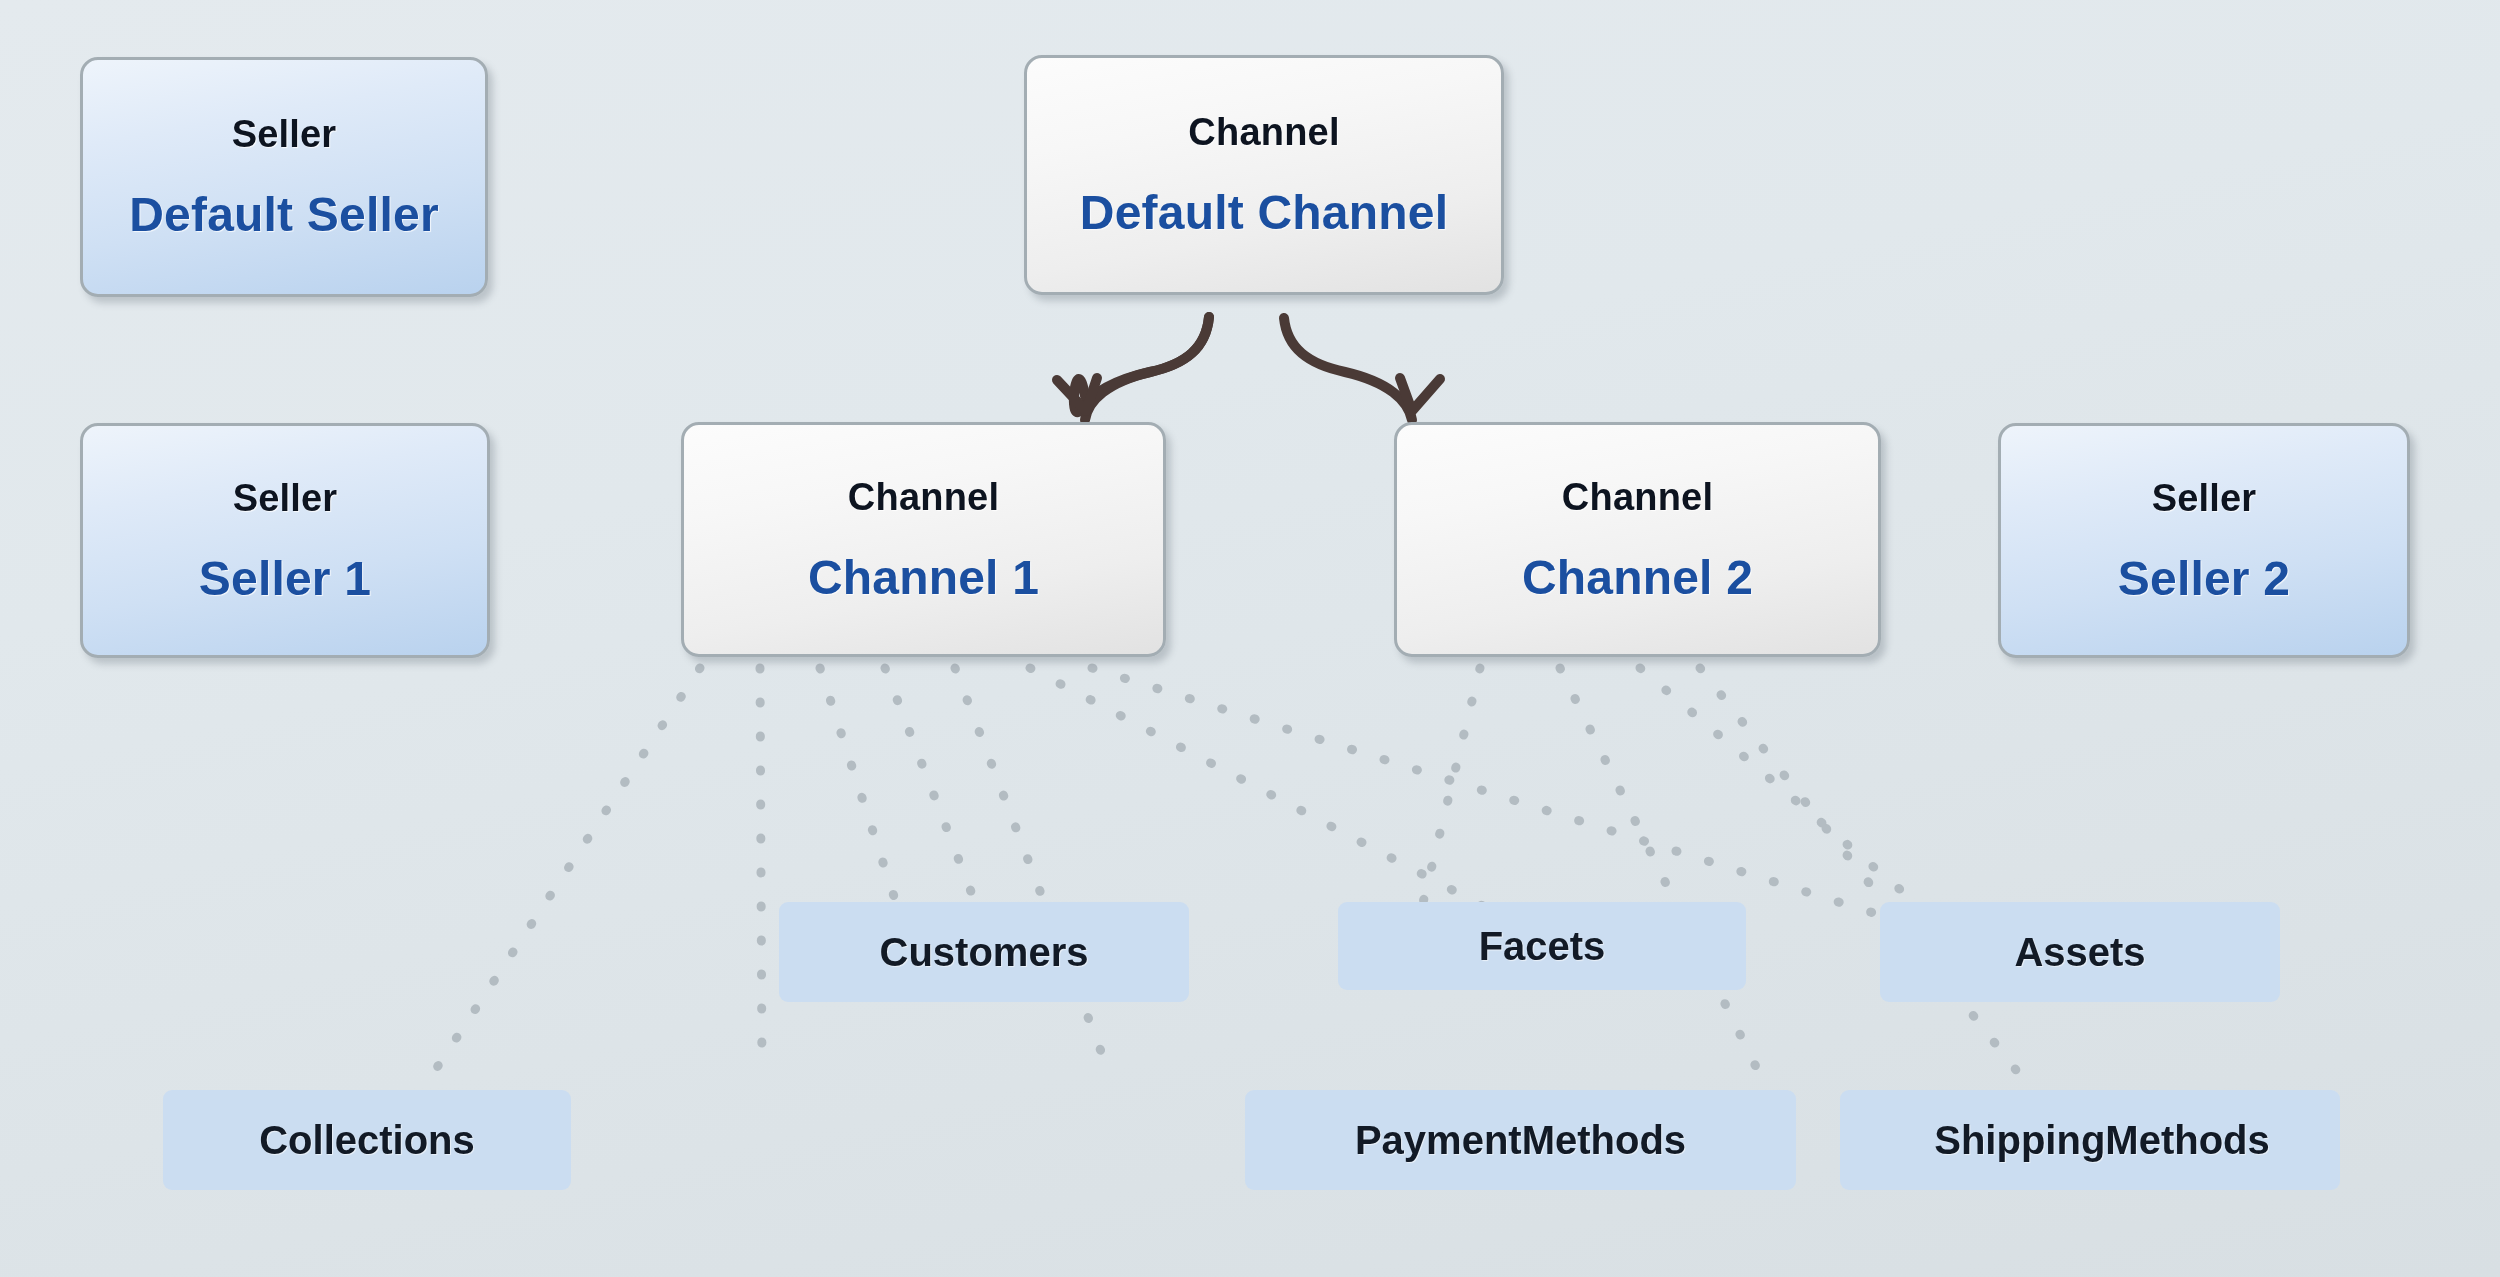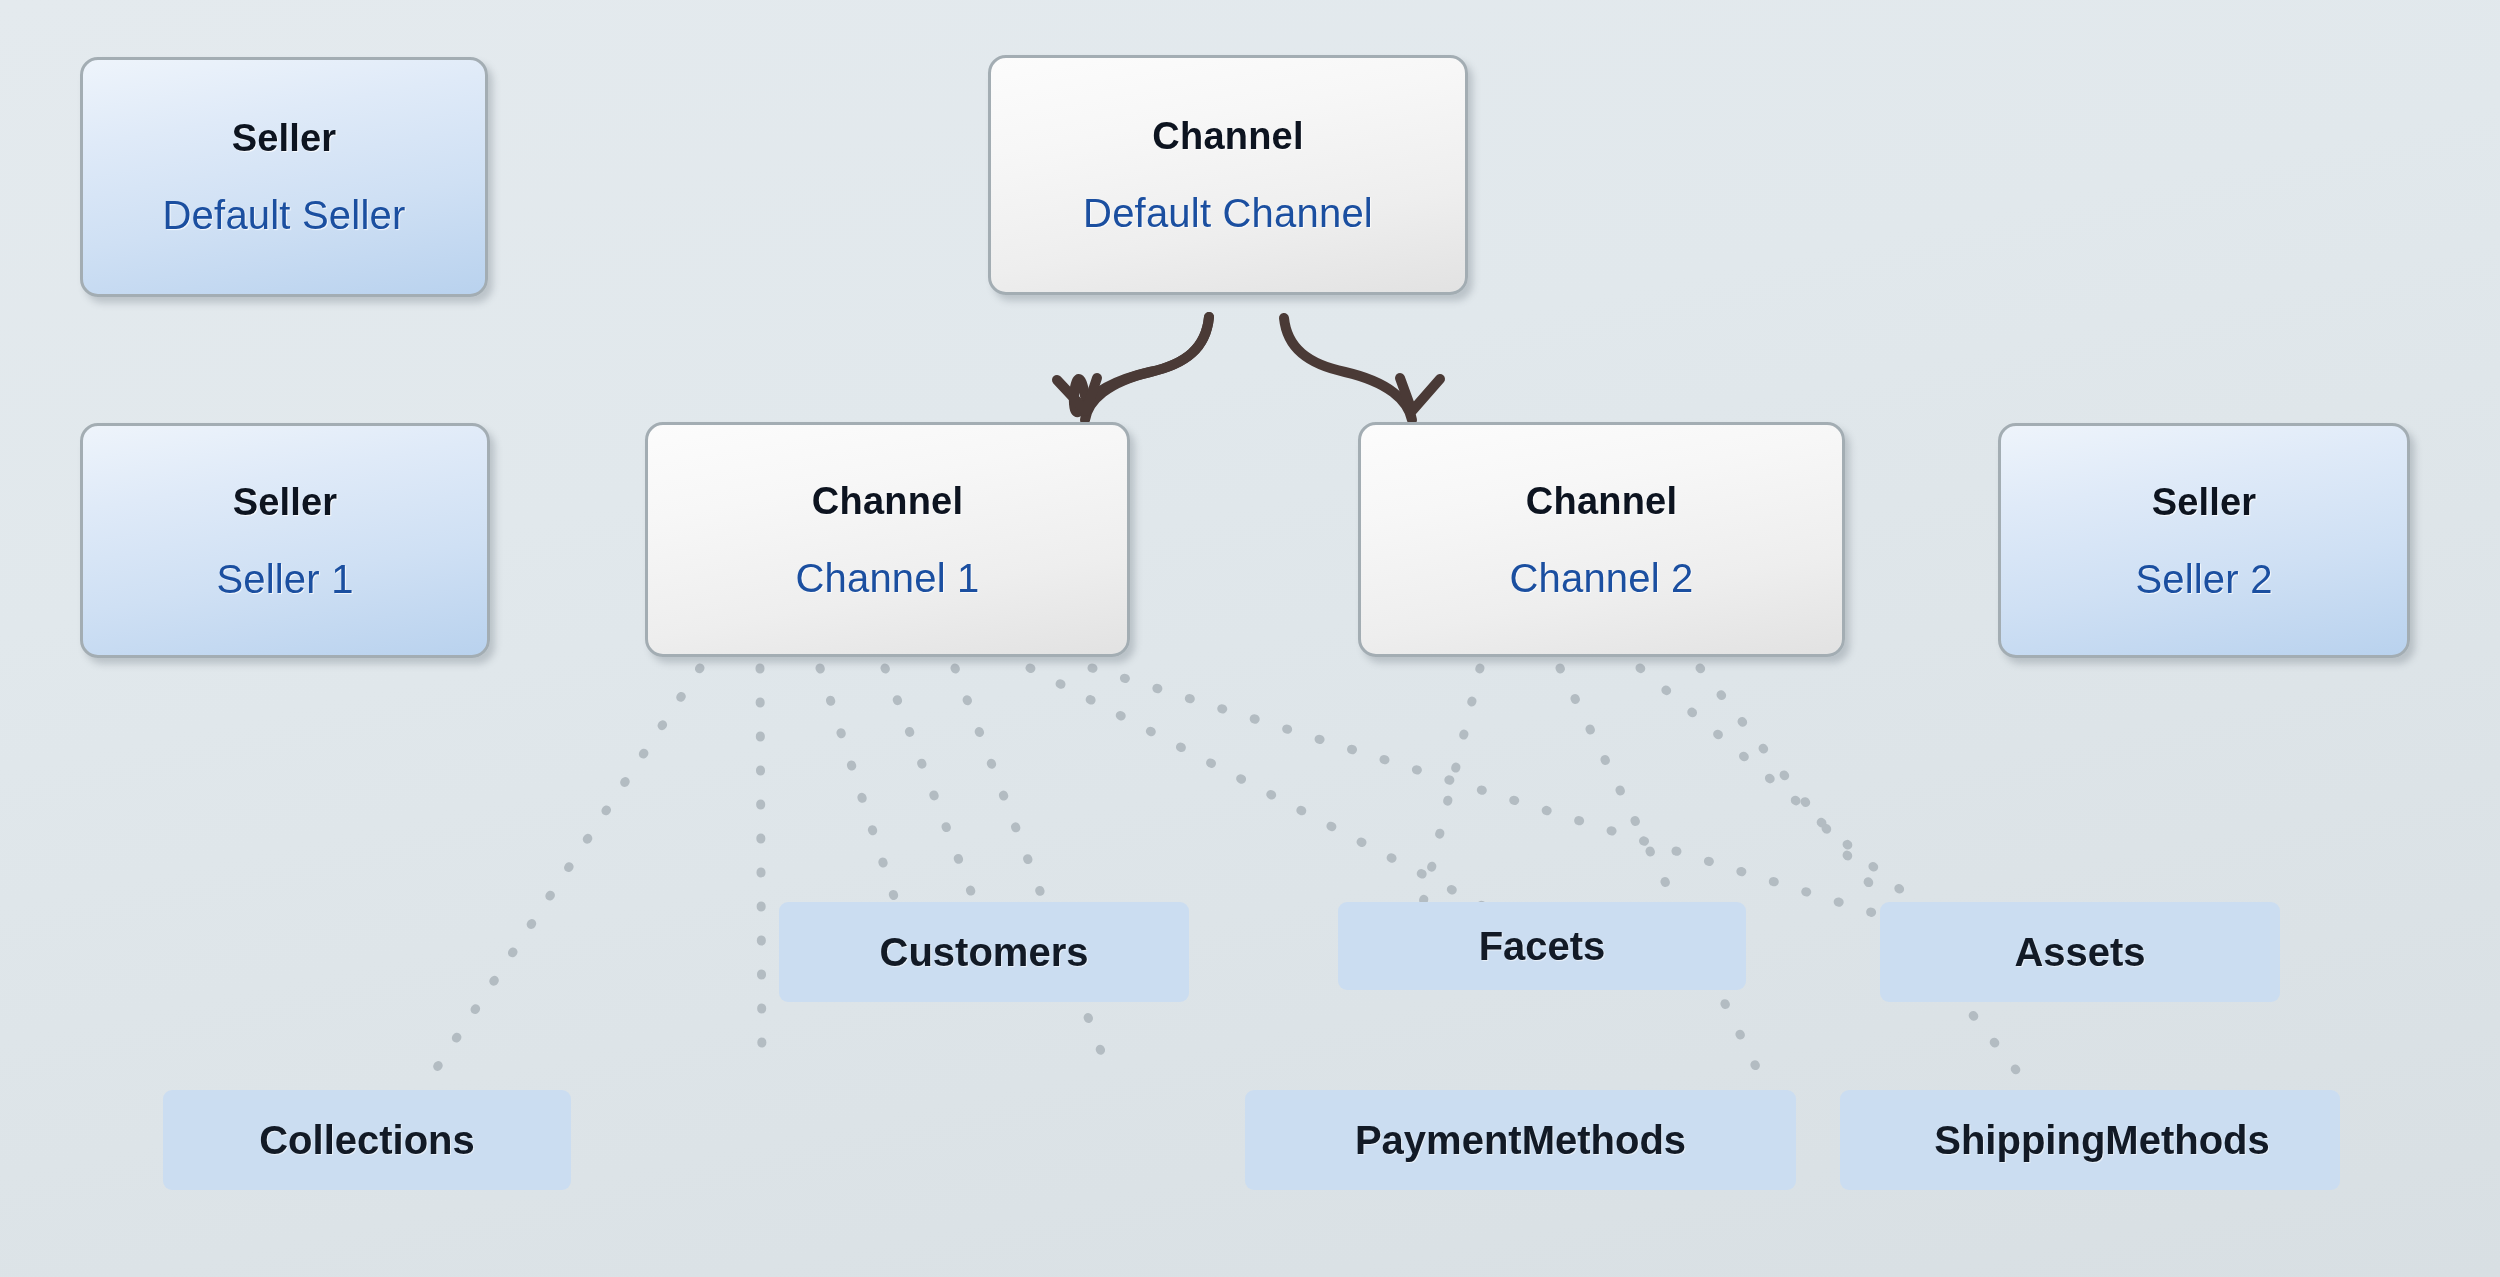--- a/index.html
+++ b/index.html
@@ -38,33 +38,34 @@
     flex-direction: column;
     align-items: center;
     justify-content: center;
     box-shadow: 5px 6px 7px rgba(90,100,110,0.28);
   }
   .card.seller {
     background: linear-gradient(170deg, #eef4fb 0%, #dfeaf8 28%, #cfe0f4 62%, #b9d2ee 100%);
   }
   .card.channel {
     background: linear-gradient(170deg, #fcfcfc 0%, #f7f7f7 30%, #eeeeee 68%, #e2e2e2 100%);
+    margin-left: 36px;
   }
   .card .type-label {
     font-size: 38px;
     font-weight: bold;
     color: #0d1420;
     letter-spacing: 0.2px;
     text-shadow: 1px 1px 1px rgba(255,255,255,0.85);
     line-height: 1;
     text-align: right;
   }
   .card .name-label {
-    font-size: 40px;
-    font-weight: normal;
+    font-size: 48px;
+    font-weight: bold;
     color: #1b4fa0;
     letter-spacing: 0.2px;
     text-shadow: 1px 1px 1px rgba(255,255,255,0.8);
     line-height: 1;
     margin-top: 38px;
     text-align: right;
   }
 
   
   .chip {

